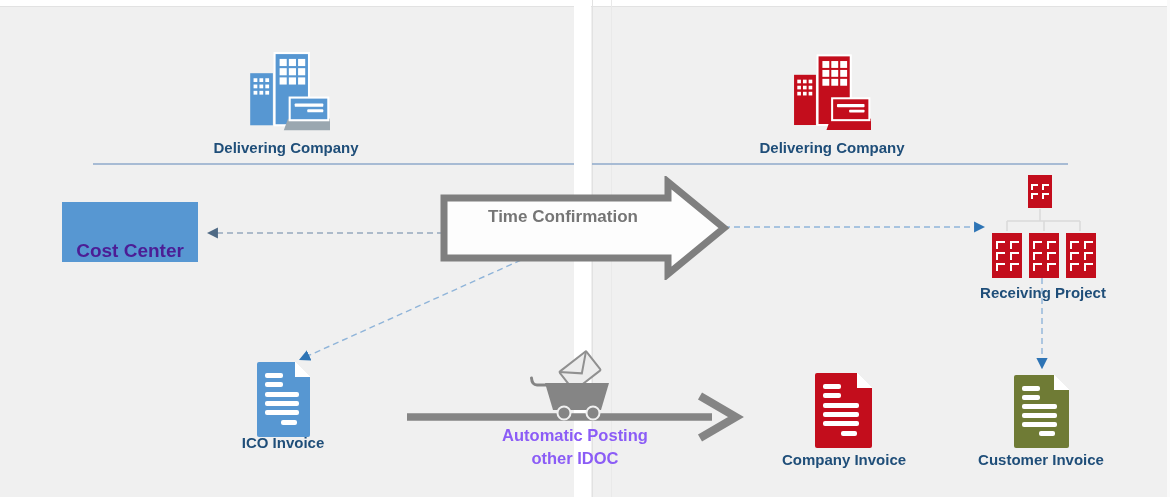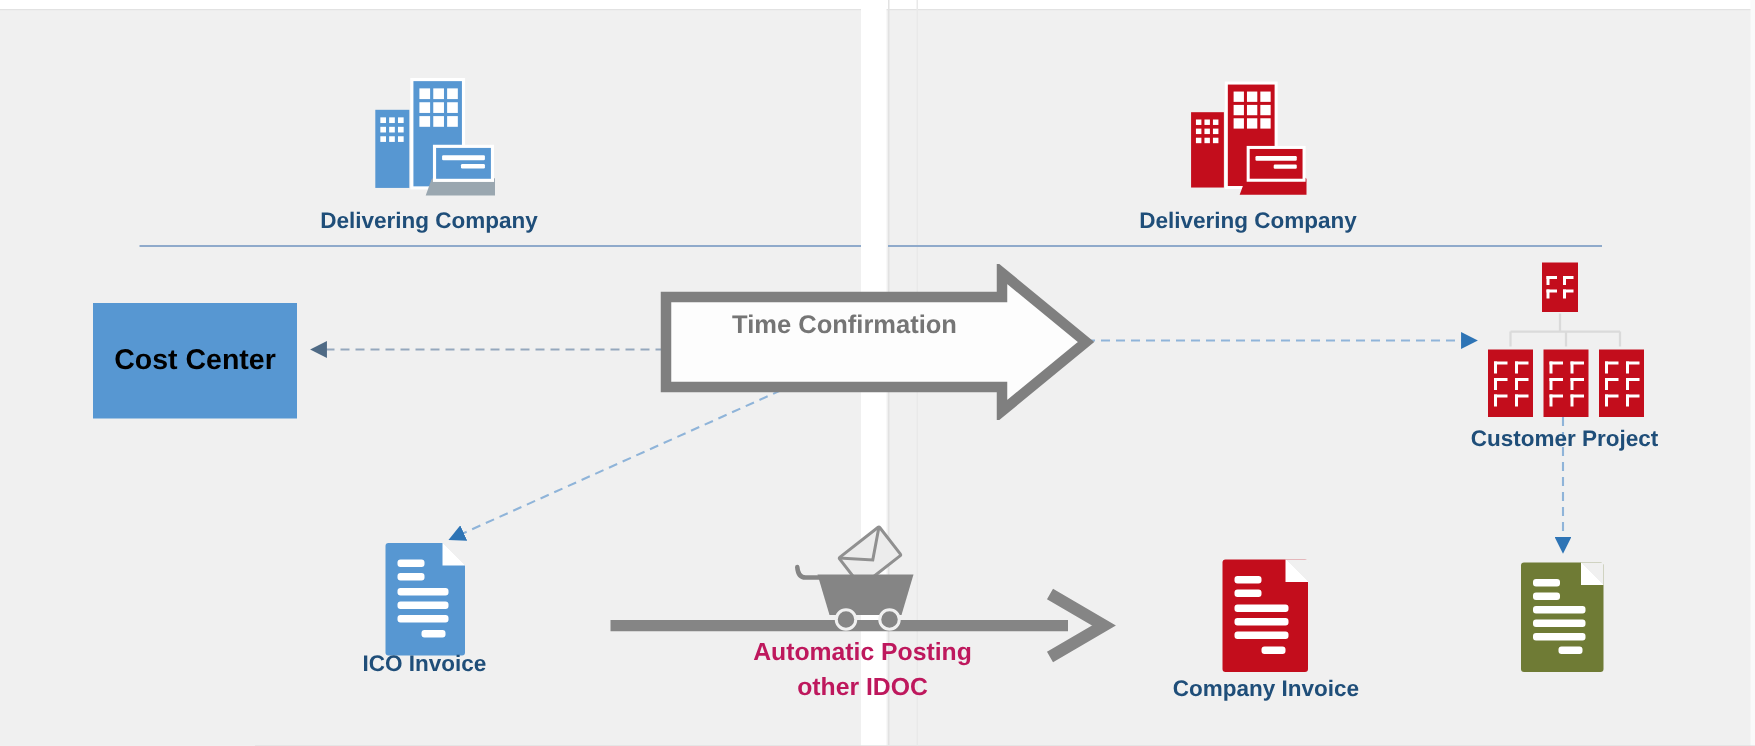--- a/index.html
+++ b/index.html
@@ -12,25 +12,25 @@
   
   .top-strip{left:0;top:0;width:1170px;height:6px;background:#ffffff;border-bottom:1px solid #e2e2e2;}
   .center-band{left:574px;top:0;width:17px;height:497px;background:#ffffff;}
   .vline1{left:592px;top:0;width:1px;height:497px;background:#e2e2e2;}
   .vline2{left:611px;top:0;width:1px;height:497px;background:#e9e9e9;}
   .right-strip{left:1167px;top:0;width:3px;height:497px;background:#fafafa;}
   
   .navy-label{color:#1f4e79;font-weight:bold;font-size:15px;text-align:center;}
   .gray-title{color:#757575;font-weight:bold;font-size:17px;line-height:21px;}
   .gray-sub{color:#757575;font-weight:bold;font-size:13.5px;line-height:17px;}
-  .posting-label{color:#be185d;font-weight:bold;font-size:16.5px;line-height:23px;text-align:center;}
-  
-  .cost-center{left:62px;top:202px;width:136px;height:77px;background:#5797d2;
-    display:flex;align-items:center;justify-content:center;
-    color:#000000;font-weight:bold;font-size:19px;}
+  .posting-label{color:#8b5cf6;font-weight:bold;font-size:16.5px;line-height:23px;text-align:center;}
+  
+  .cost-center{left:62px;top:202px;width:136px;height:60px;background:#5797d2;
+    display:flex;align-items:flex-end;justify-content:center;
+    color:#4c1d95;font-weight:bold;font-size:19px;}
   
   .doc{position:absolute;border-radius:2px;}
   .blue-doc{background:#5797d2;}
   .red-doc{background:#c30d1c;}
   .olive-doc{background:#6f7b35;}
   .doc-fold{position:absolute;top:0;right:0;width:15px;height:15px;
     background:linear-gradient(to bottom left,#f0f0f0 49.5%,#ffffff 50%);}
   .doc-line{position:absolute;left:8px;height:4.5px;border-radius:2px;background:#ffffff;}
   
   .pblock{position:absolute;background:#c30d1c;display:flex;flex-direction:column;
@@ -243,21 +243,21 @@
     <div class="prow">
         <span class="pmark"></span>
         <span class="pmark"></span>
       </div>
     <div class="prow">
         <span class="pmark"></span>
         <span class="pmark"></span>
       </div>
   </div>
 
-  <div class="abs navy-label" style="left:968px;top:284px;width:150px">Customer Project</div>
+  <div class="abs navy-label" style="left:968px;top:284px;width:150px">Receiving Project</div>
 
   <div class="doc red-doc" style="left:815px;top:373px;width:57px;height:75px">
     <div class="doc-fold"></div>
     <div class="doc-line" style="top:11px;width:18px"></div>
     <div class="doc-line" style="top:20px;width:18px"></div>
     <div class="doc-line" style="top:30px;width:36px"></div>
     <div class="doc-line" style="top:39px;width:36px"></div>
     <div class="doc-line" style="top:48px;width:36px"></div>
     <div class="doc-line" style="top:58px;width:16px;left:26px"></div>
   </div>
@@ -265,14 +265,15 @@
 
   <div class="doc olive-doc" style="left:1014px;top:375px;width:55px;height:73px">
     <div class="doc-fold"></div>
     <div class="doc-line" style="top:11px;width:18px"></div>
     <div class="doc-line" style="top:20px;width:18px"></div>
     <div class="doc-line" style="top:29px;width:35px"></div>
     <div class="doc-line" style="top:38px;width:35px"></div>
     <div class="doc-line" style="top:47px;width:35px"></div>
     <div class="doc-line" style="top:56px;width:16px;left:25px"></div>
   </div>
+  <div class="abs navy-label" style="left:971px;top:451px;width:140px">Customer Invoice</div>
 
 </div>
 
 </body></html>

